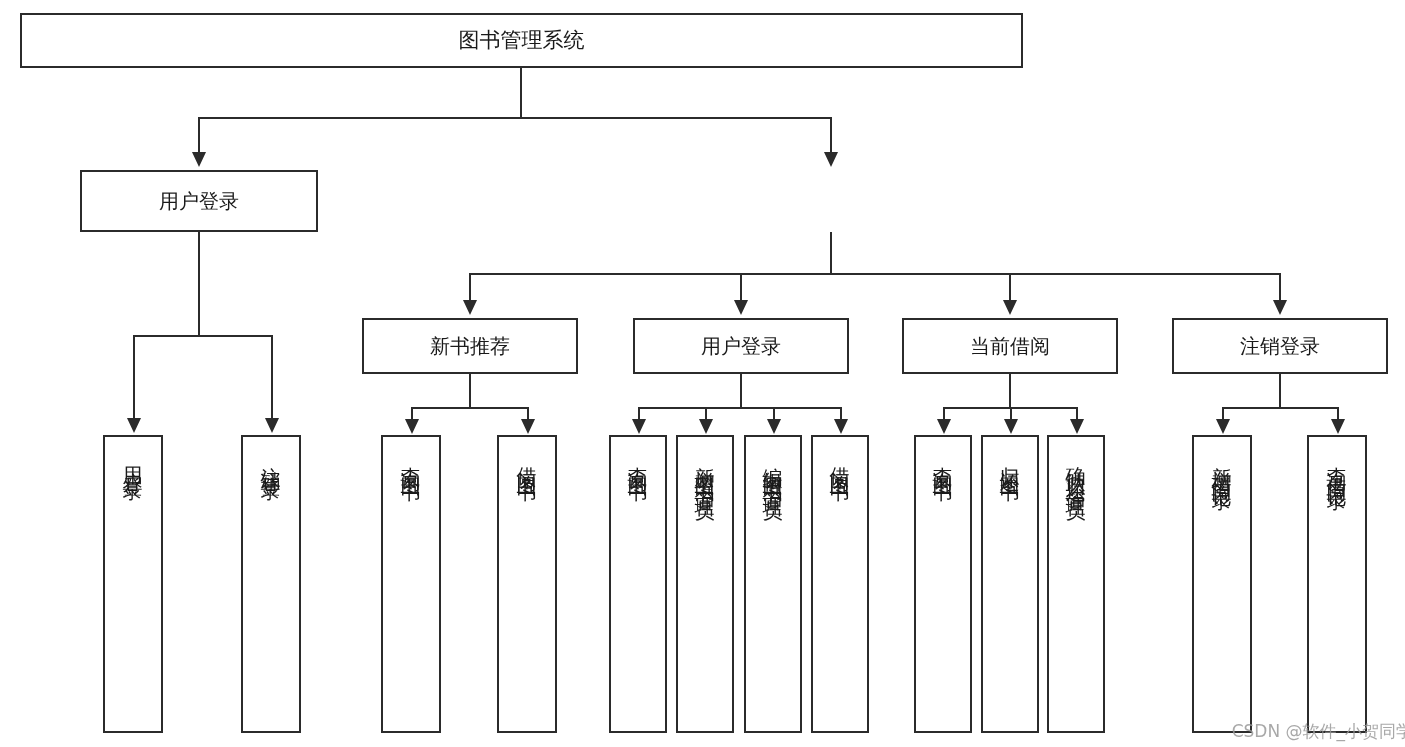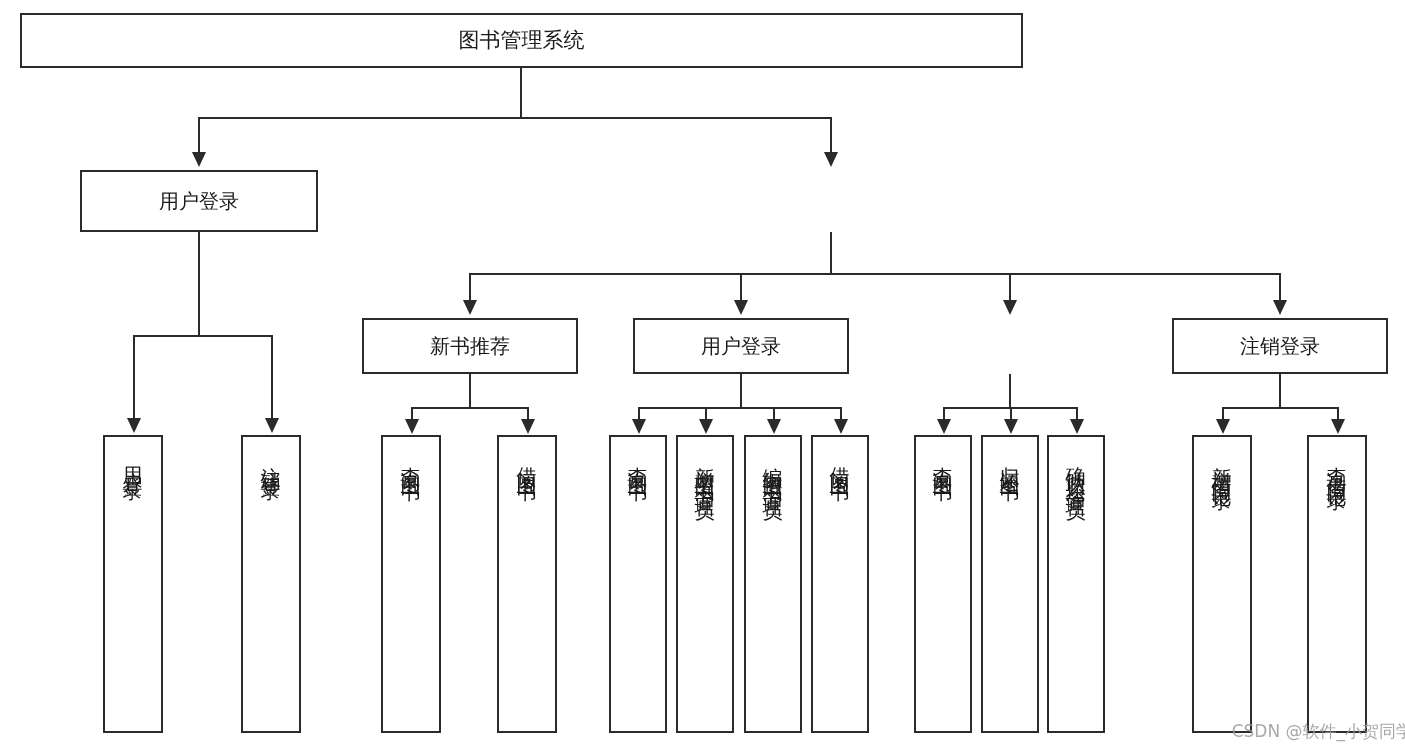--- a/index.html
+++ b/index.html
@@ -125,20 +125,23 @@
   <div class="arrow" style="left:1003px; top:300px;"></div>
 
   <div class="edge v" style="left:1279px; top:273px; width:2px; height:28px;"></div>
   <div class="arrow" style="left:1273px; top:300px;"></div>
 
   <div class="node lvl3" style="left:362px; top:318px; width:216px; height:56px;">
     <span>新书推荐</span>
   </div>
   <div class="node lvl3" style="left:633px; top:318px; width:216px; height:56px;">
     <span>用户登录</span>
+  </div>
+  <div class="node lvl3" style="left:902px; top:318px; width:216px; height:56px;">
+    <span>当前借阅</span>
   </div>
   <div class="node lvl3" style="left:1172px; top:318px; width:216px; height:56px;">
     <span>注销登录</span>
   </div>
 
   <div class="edge v" style="left:469px; top:374px; width:2px; height:34px;"></div>
   <div class="edge h" style="left:411px; top:407px; width:117px; height:2px;"></div>
   <div class="edge v" style="left:411px; top:407px; width:2px; height:14px;"></div>
   <div class="arrow" style="left:405px; top:419px;"></div>
   <div class="edge v" style="left:527px; top:407px; width:2px; height:14px;"></div>

